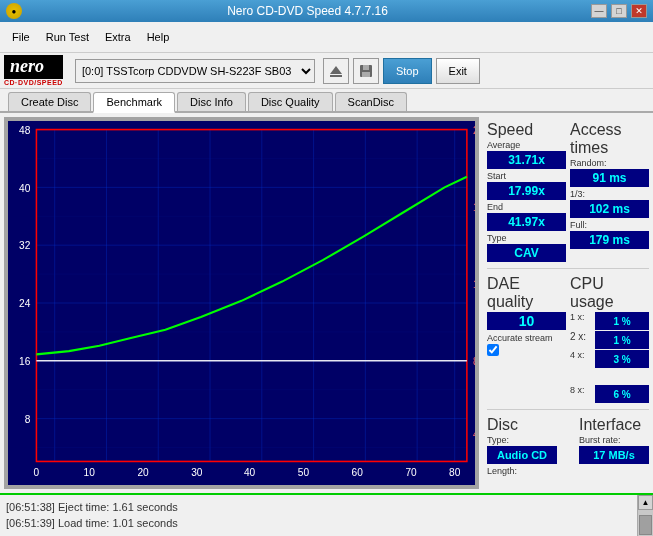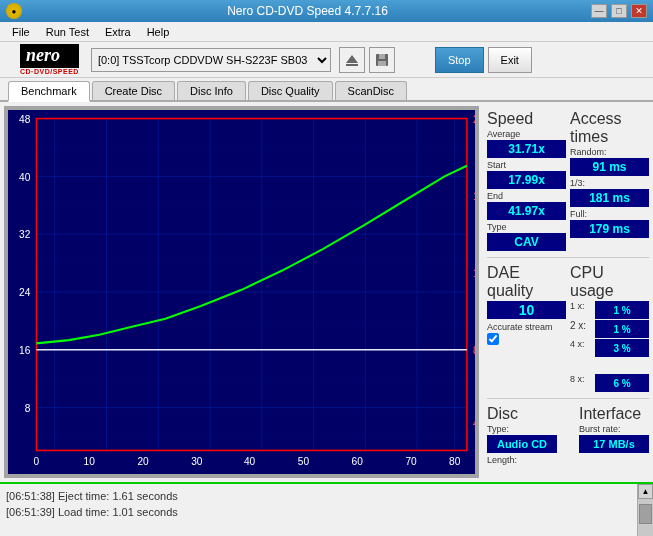--- a/index.html
+++ b/index.html
@@ -5,28 +5,28 @@
     * { margin: 0; padding: 0; box-sizing: border-box; }
     body { width: 653px; height: 536px; font-family: 'Segoe UI', Tahoma, sans-serif; font-size: 11px; background: #f0f0f0; overflow: hidden; }
     
     
     #titlebar { background: linear-gradient(to bottom, #4a9fd4, #2e7fb8); height: 22px; display: flex; align-items: center; justify-content: space-between; padding: 0 6px; }
     .title-left { display: flex; align-items: center; }
     .win-btn { width: 16px; height: 14px; border: 1px solid #999; background: #d4d4d4; font-size: 9px; display: flex; align-items: center; justify-content: center; cursor: pointer; margin-left: 2px; color: #333; }
     .win-btn.close { background: #c0392b; color: white; }
     
     
-    #menubar { background: #f0f0f0; height: 20px; display: flex; align-items: center; border-bottom: 1px solid #ccc; padding: 0 4px; }
+    #menubar { background: #f0f0f0; height: 31px; display: flex; align-items: center; border-bottom: 1px solid #ccc; padding: 0 4px; }
     .menu-item { padding: 2px 8px; cursor: pointer; font-size: 11px; }
     
     
-    #toolbar { background: #f0f0f0; height: 36px; display: flex; align-items: center; padding: 0 20px; border-bottom: 1px solid #ccc; gap: 4px; }
+    #toolbar { background: #f0f0f0; height: 36px; display: flex; align-items: center; padding: 0 4px; border-bottom: 1px solid #ccc; gap: 4px; }
     .drive-select { width: 240px; height: 24px; font-size: 11px; border: 1px solid #999; padding: 0 2px; }
     .toolbar-btn { height: 26px; padding: 2px 12px; border: 1px solid #999; background: linear-gradient(to bottom, #fff, #e0e0e0); cursor: pointer; font-size: 11px; }
-    .toolbar-btn.active { background: linear-gradient(to bottom, #4a9fd4, #2e7fb8); color: white; border-color: #2070a0; margin-left: 36px; }
+    .toolbar-btn.active { background: linear-gradient(to bottom, #4a9fd4, #2e7fb8); color: white; border-color: #2070a0; }
     .toolbar-icon { width: 26px; height: 26px; border: 1px solid #999; background: #f0f0f0; display: flex; align-items: center; justify-content: center; cursor: pointer; }
     
     
     #tabs { background: #f0f0f0; height: 24px; display: flex; align-items: flex-end; padding: 0 8px; border-bottom: 2px solid #aaa; }
     .tab { padding: 3px 12px; border: 1px solid #aaa; border-bottom: none; background: #ddd; cursor: pointer; font-size: 11px; margin-right: 2px; border-radius: 3px 3px 0 0; }
     .tab.active { background: #fff; border-bottom: 2px solid #fff; margin-bottom: -2px; }
     
     
     #main { display: flex; height: 380px; background: #f0f0f0; }
     
@@ -93,22 +93,22 @@
         <rect x="2" y="2" width="12" height="12" rx="1" fill="#666"></rect>
         <rect x="5" y="2" width="6" height="5" fill="#aaa"></rect>
         <rect x="4" y="9" width="8" height="5" fill="#aaa"></rect>
       </svg>
   </div>
   <button class="toolbar-btn active">Stop</button>
   <button class="toolbar-btn">Exit</button>
 </div>
 
 <div id="tabs">
+  <div class="tab">Create Disc</div>
   <div class="tab active">Benchmark</div>
-  <div class="tab">Create Disc</div>
   <div class="tab">Disc Info</div>
   <div class="tab">Disc Quality</div>
   <div class="tab">ScanDisc</div>
 </div>
 
 <div id="main">
 
   <div id="chart-area">
     <svg class="chart" viewBox="0 0 460 340" preserveAspectRatio="none">
 
@@ -188,21 +188,21 @@
         <div class="stat-label" style="font-size:9px;margin-top:2px;">End</div>
         <div class="stat-value">41.97x</div>
         <div class="stat-label" style="font-size:9px;margin-top:2px;">Type</div>
         <div class="stat-value">CAV</div>
       </div>
       <div style="flex:1;">
         <div class="stat-label">Access times</div>
         <div class="stat-label" style="font-size:9px;">Random:</div>
         <div class="stat-value">91 ms</div>
         <div class="stat-label" style="font-size:9px;margin-top:2px;">1/3:</div>
-        <div class="stat-value">181 ms</div>
+        <div class="stat-value">102 ms</div>
         <div class="stat-label" style="font-size:9px;margin-top:2px;">Full:</div>
         <div class="stat-value">179 ms</div>
       </div>
     </div>
 
     <div style="border-top:1px solid #ccc;margin:4px 0;"></div>
 
     <div style="display:flex;gap:4px;">
       <div style="flex:1;">
         <div class="stat-label">DAE quality</div>

